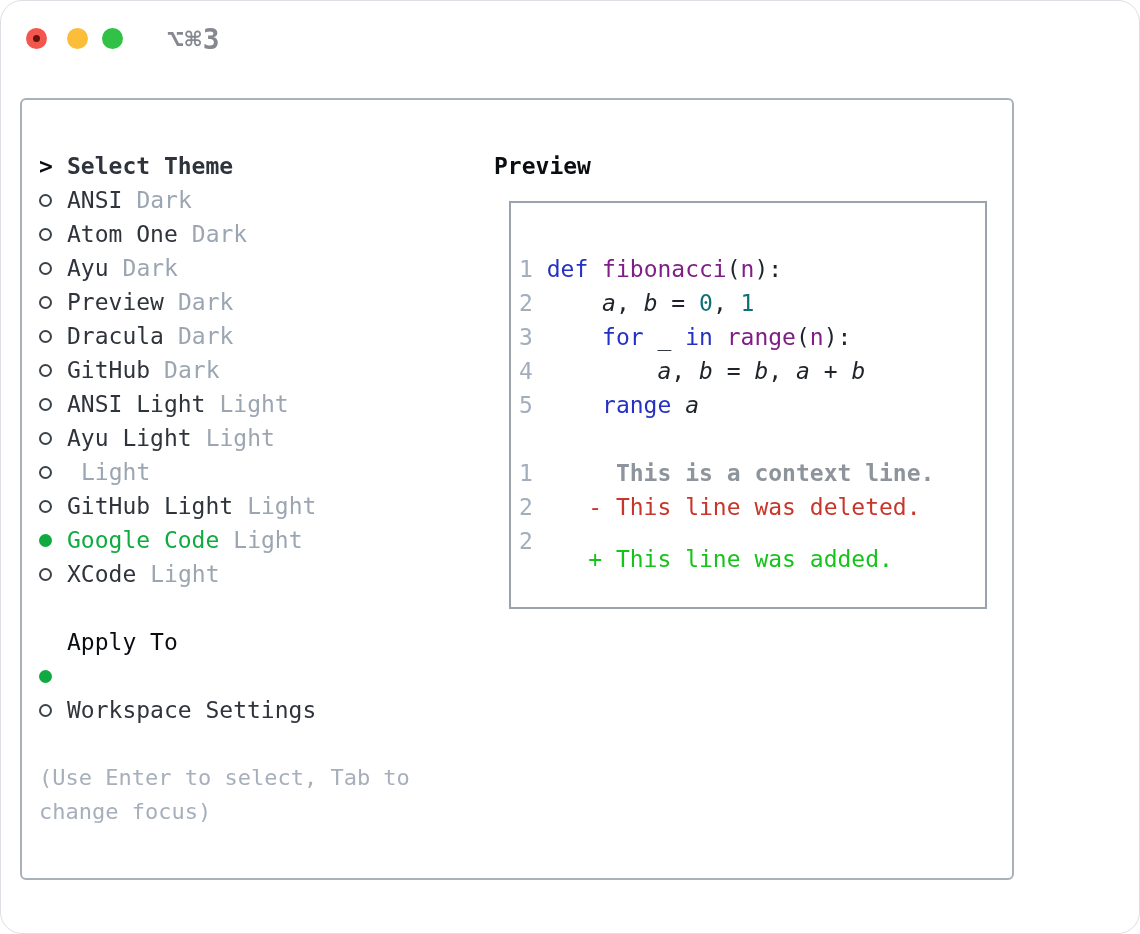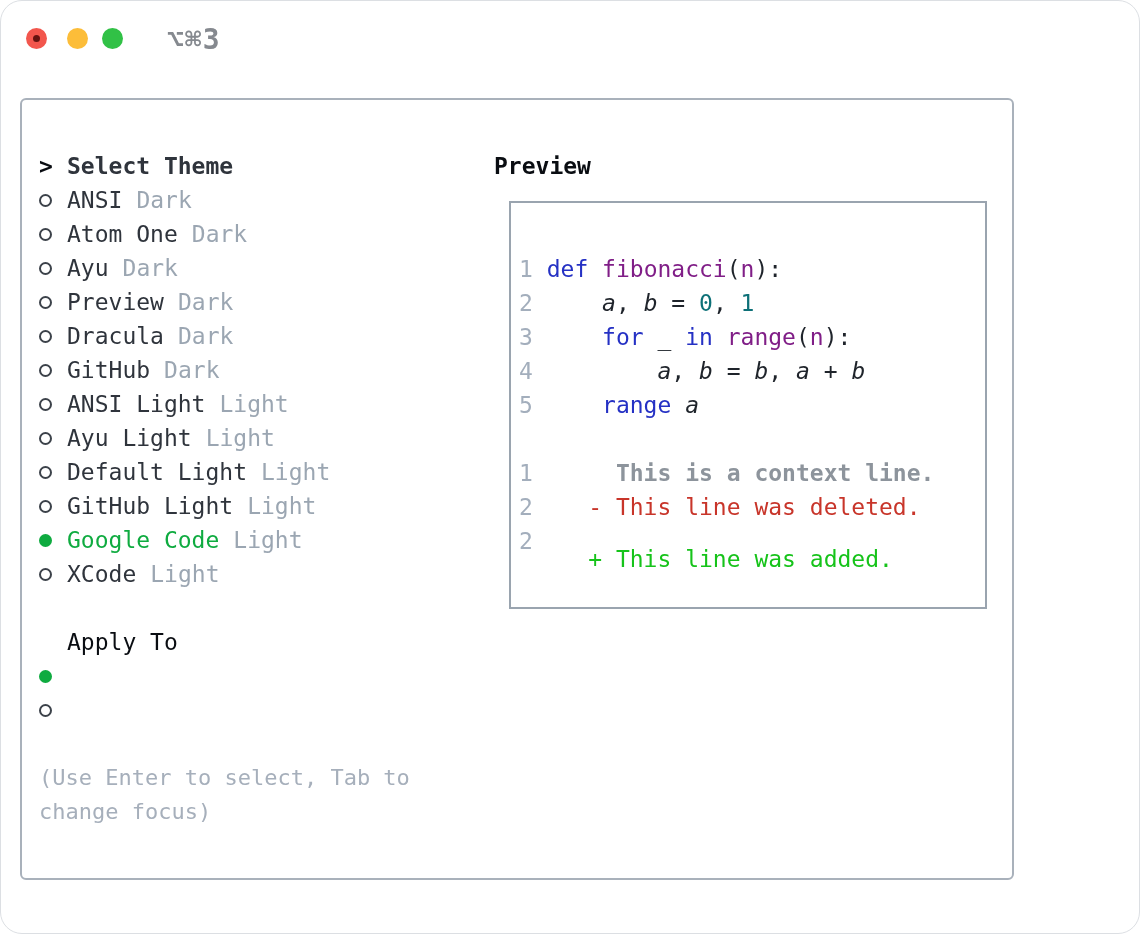--- a/index.html
+++ b/index.html
@@ -120,36 +120,36 @@
 
       <div id="theme-items">
           <div class="row"><span class="marker"><span class="radio"></span></span><span class="label">ANSI</span><span class="suffix">Dark</span></div>
           <div class="row"><span class="marker"><span class="radio"></span></span><span class="label">Atom One</span><span class="suffix">Dark</span></div>
           <div class="row"><span class="marker"><span class="radio"></span></span><span class="label">Ayu</span><span class="suffix">Dark</span></div>
           <div class="row"><span class="marker"><span class="radio"></span></span><span class="label">Preview</span><span class="suffix">Dark</span></div>
           <div class="row"><span class="marker"><span class="radio"></span></span><span class="label">Dracula</span><span class="suffix">Dark</span></div>
           <div class="row"><span class="marker"><span class="radio"></span></span><span class="label">GitHub</span><span class="suffix">Dark</span></div>
           <div class="row"><span class="marker"><span class="radio"></span></span><span class="label">ANSI Light</span><span class="suffix">Light</span></div>
           <div class="row"><span class="marker"><span class="radio"></span></span><span class="label">Ayu Light</span><span class="suffix">Light</span></div>
-          <div class="row"><span class="marker"><span class="radio"></span></span><span class="label">Default Light</span><span class="suffix">Light</span></div>
+          <div class="row"><span class="marker"><span class="radio"></span></span><span class="suffix">Light</span></div>
           <div class="row"><span class="marker"><span class="radio"></span></span><span class="label">GitHub Light</span><span class="suffix">Light</span></div>
           <div class="row selected"><span class="marker"><span class="radio filled"></span></span><span class="label">Google Code</span><span class="suffix">Light</span></div>
           <div class="row"><span class="marker"><span class="radio"></span></span><span class="label">XCode</span><span class="suffix">Light</span></div>
         </div>
 
       <div class="row spacer"></div>
 
       <div class="row apply-header">
         <span class="marker"></span>
         <span class="label">Apply To</span>
       </div>
 
       <div id="apply-items">
           <div class="row selected"><span class="marker"><span class="radio filled"></span></span></div>
-          <div class="row"><span class="marker"><span class="radio"></span></span></div>
+          <div class="row"><span class="marker"><span class="radio"></span></span><span class="label">Workspace Settings</span></div>
         </div>
 
       <div class="row spacer"></div>
 
       <div class="help">(Use Enter to select, Tab to change focus)</div>
     </div>
 
     <div class="preview-title">Preview</div>
 
     <div class="preview-box">

